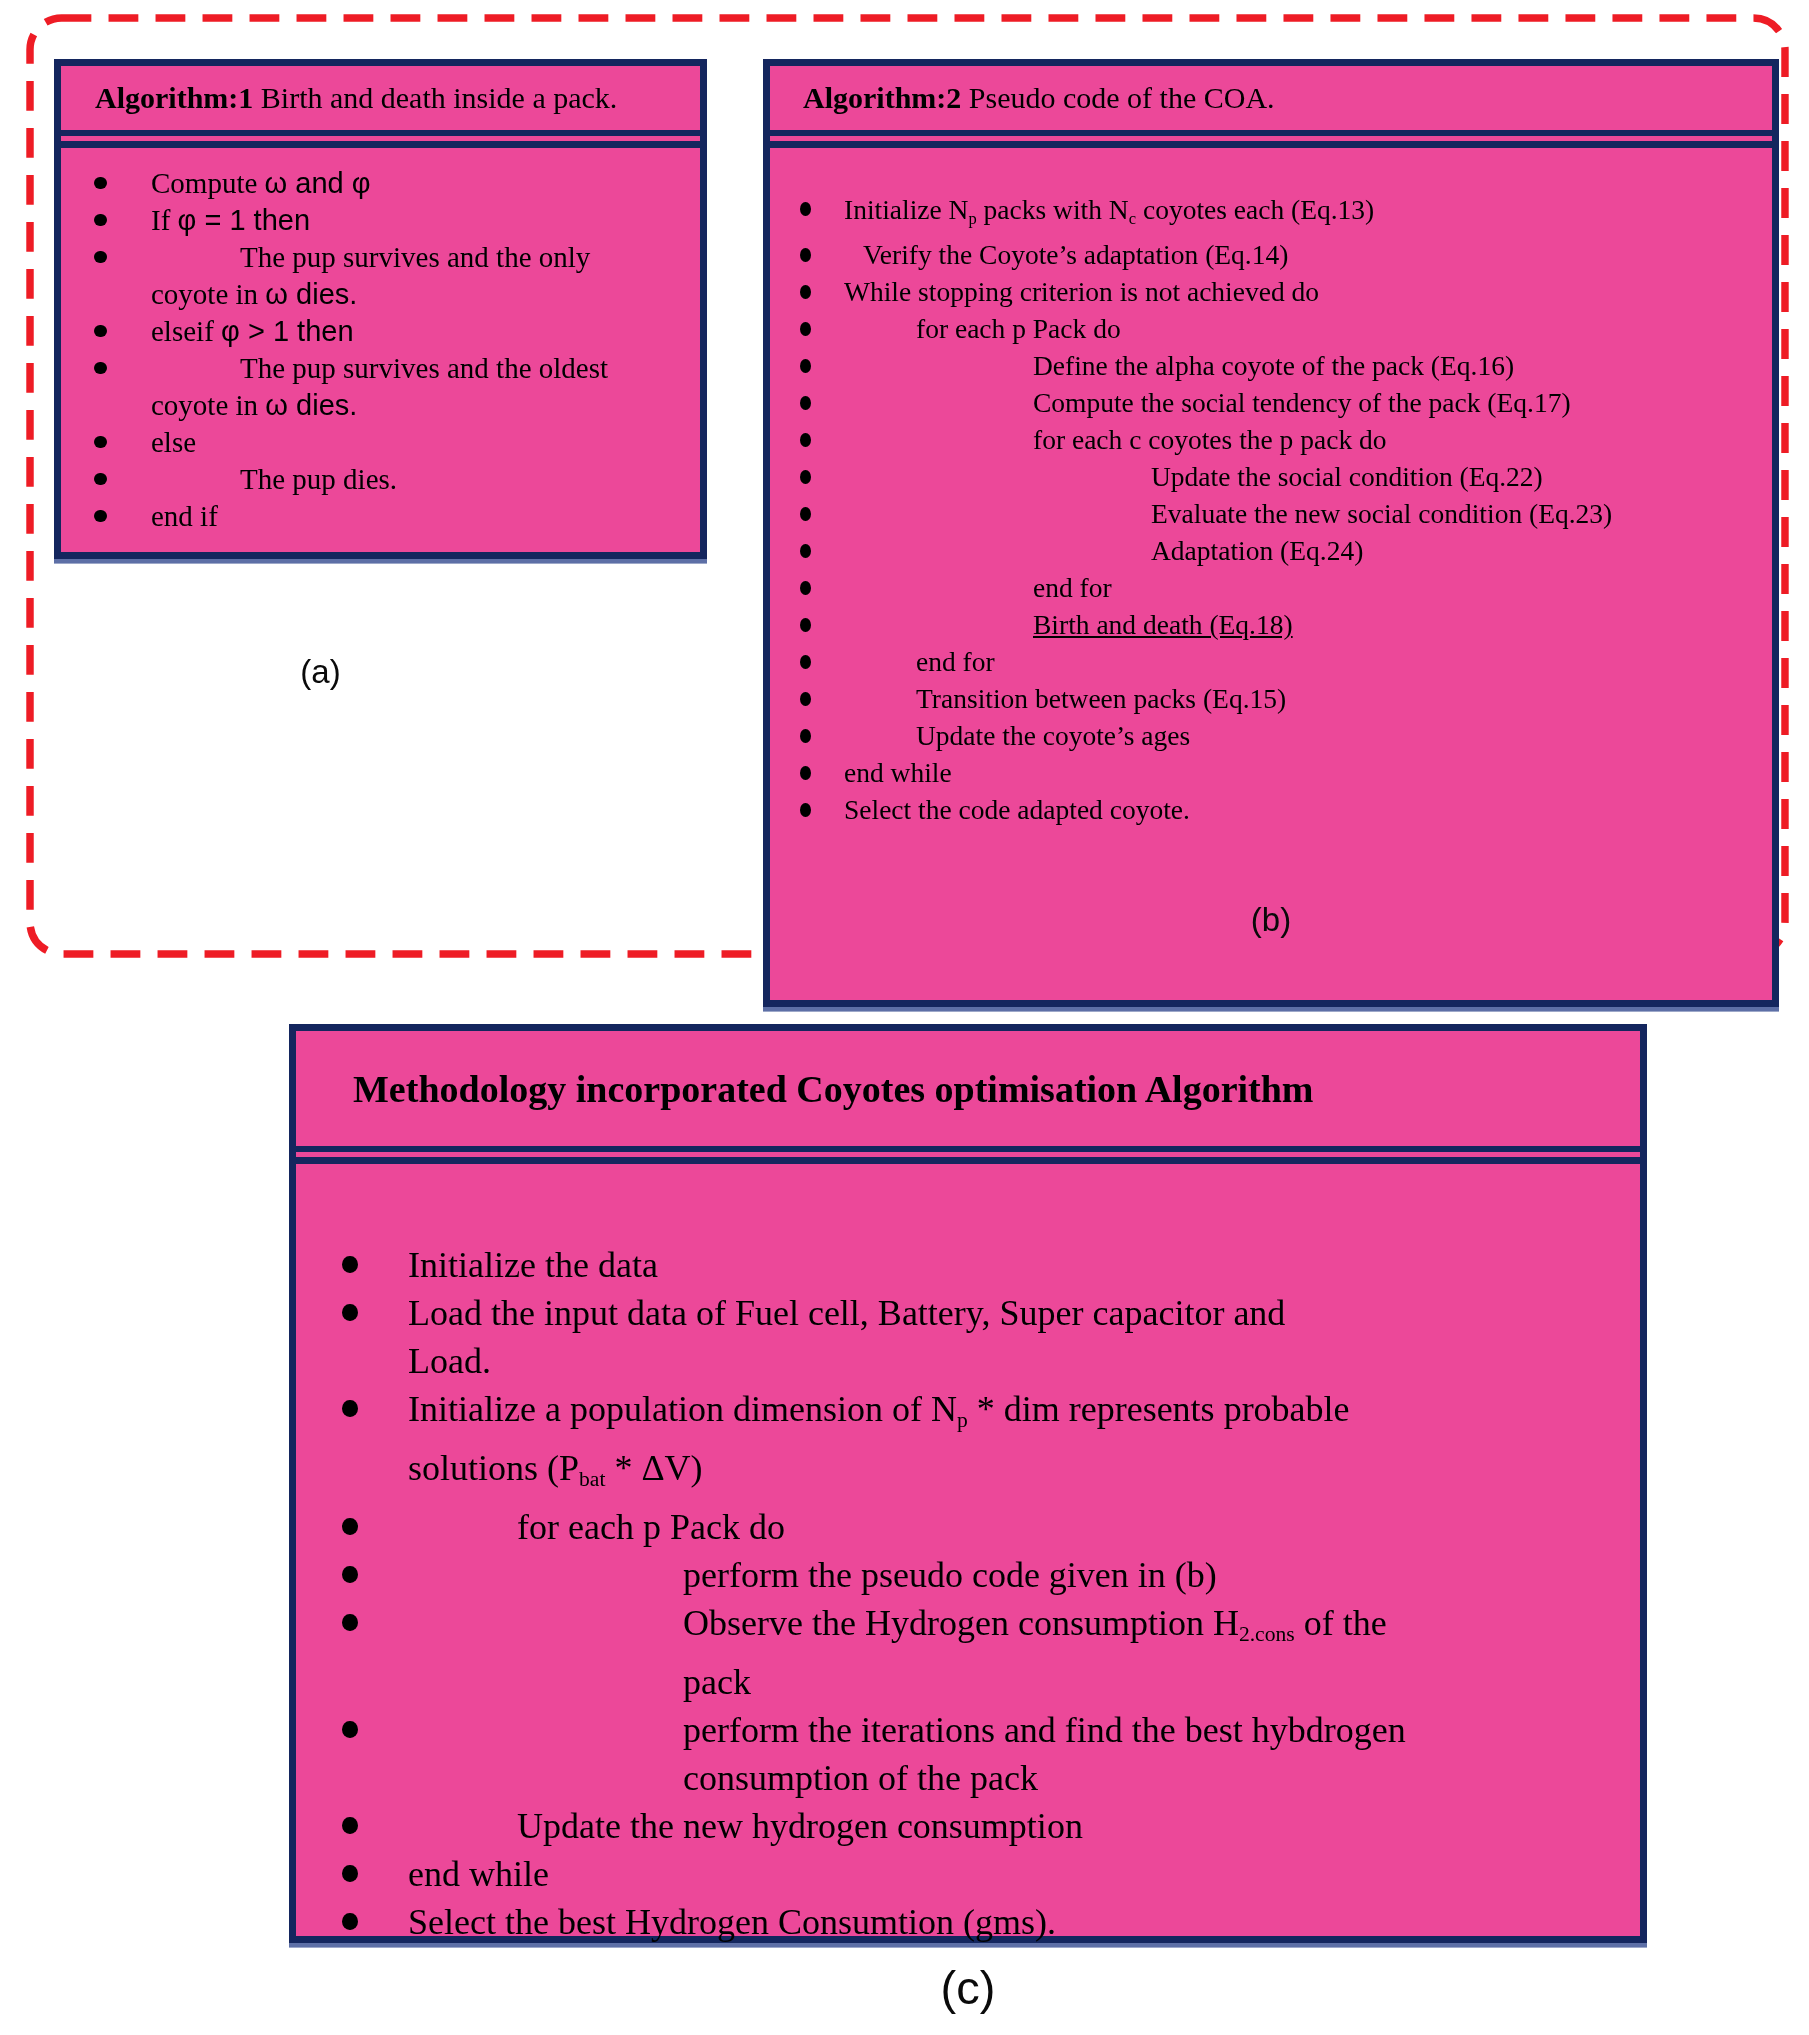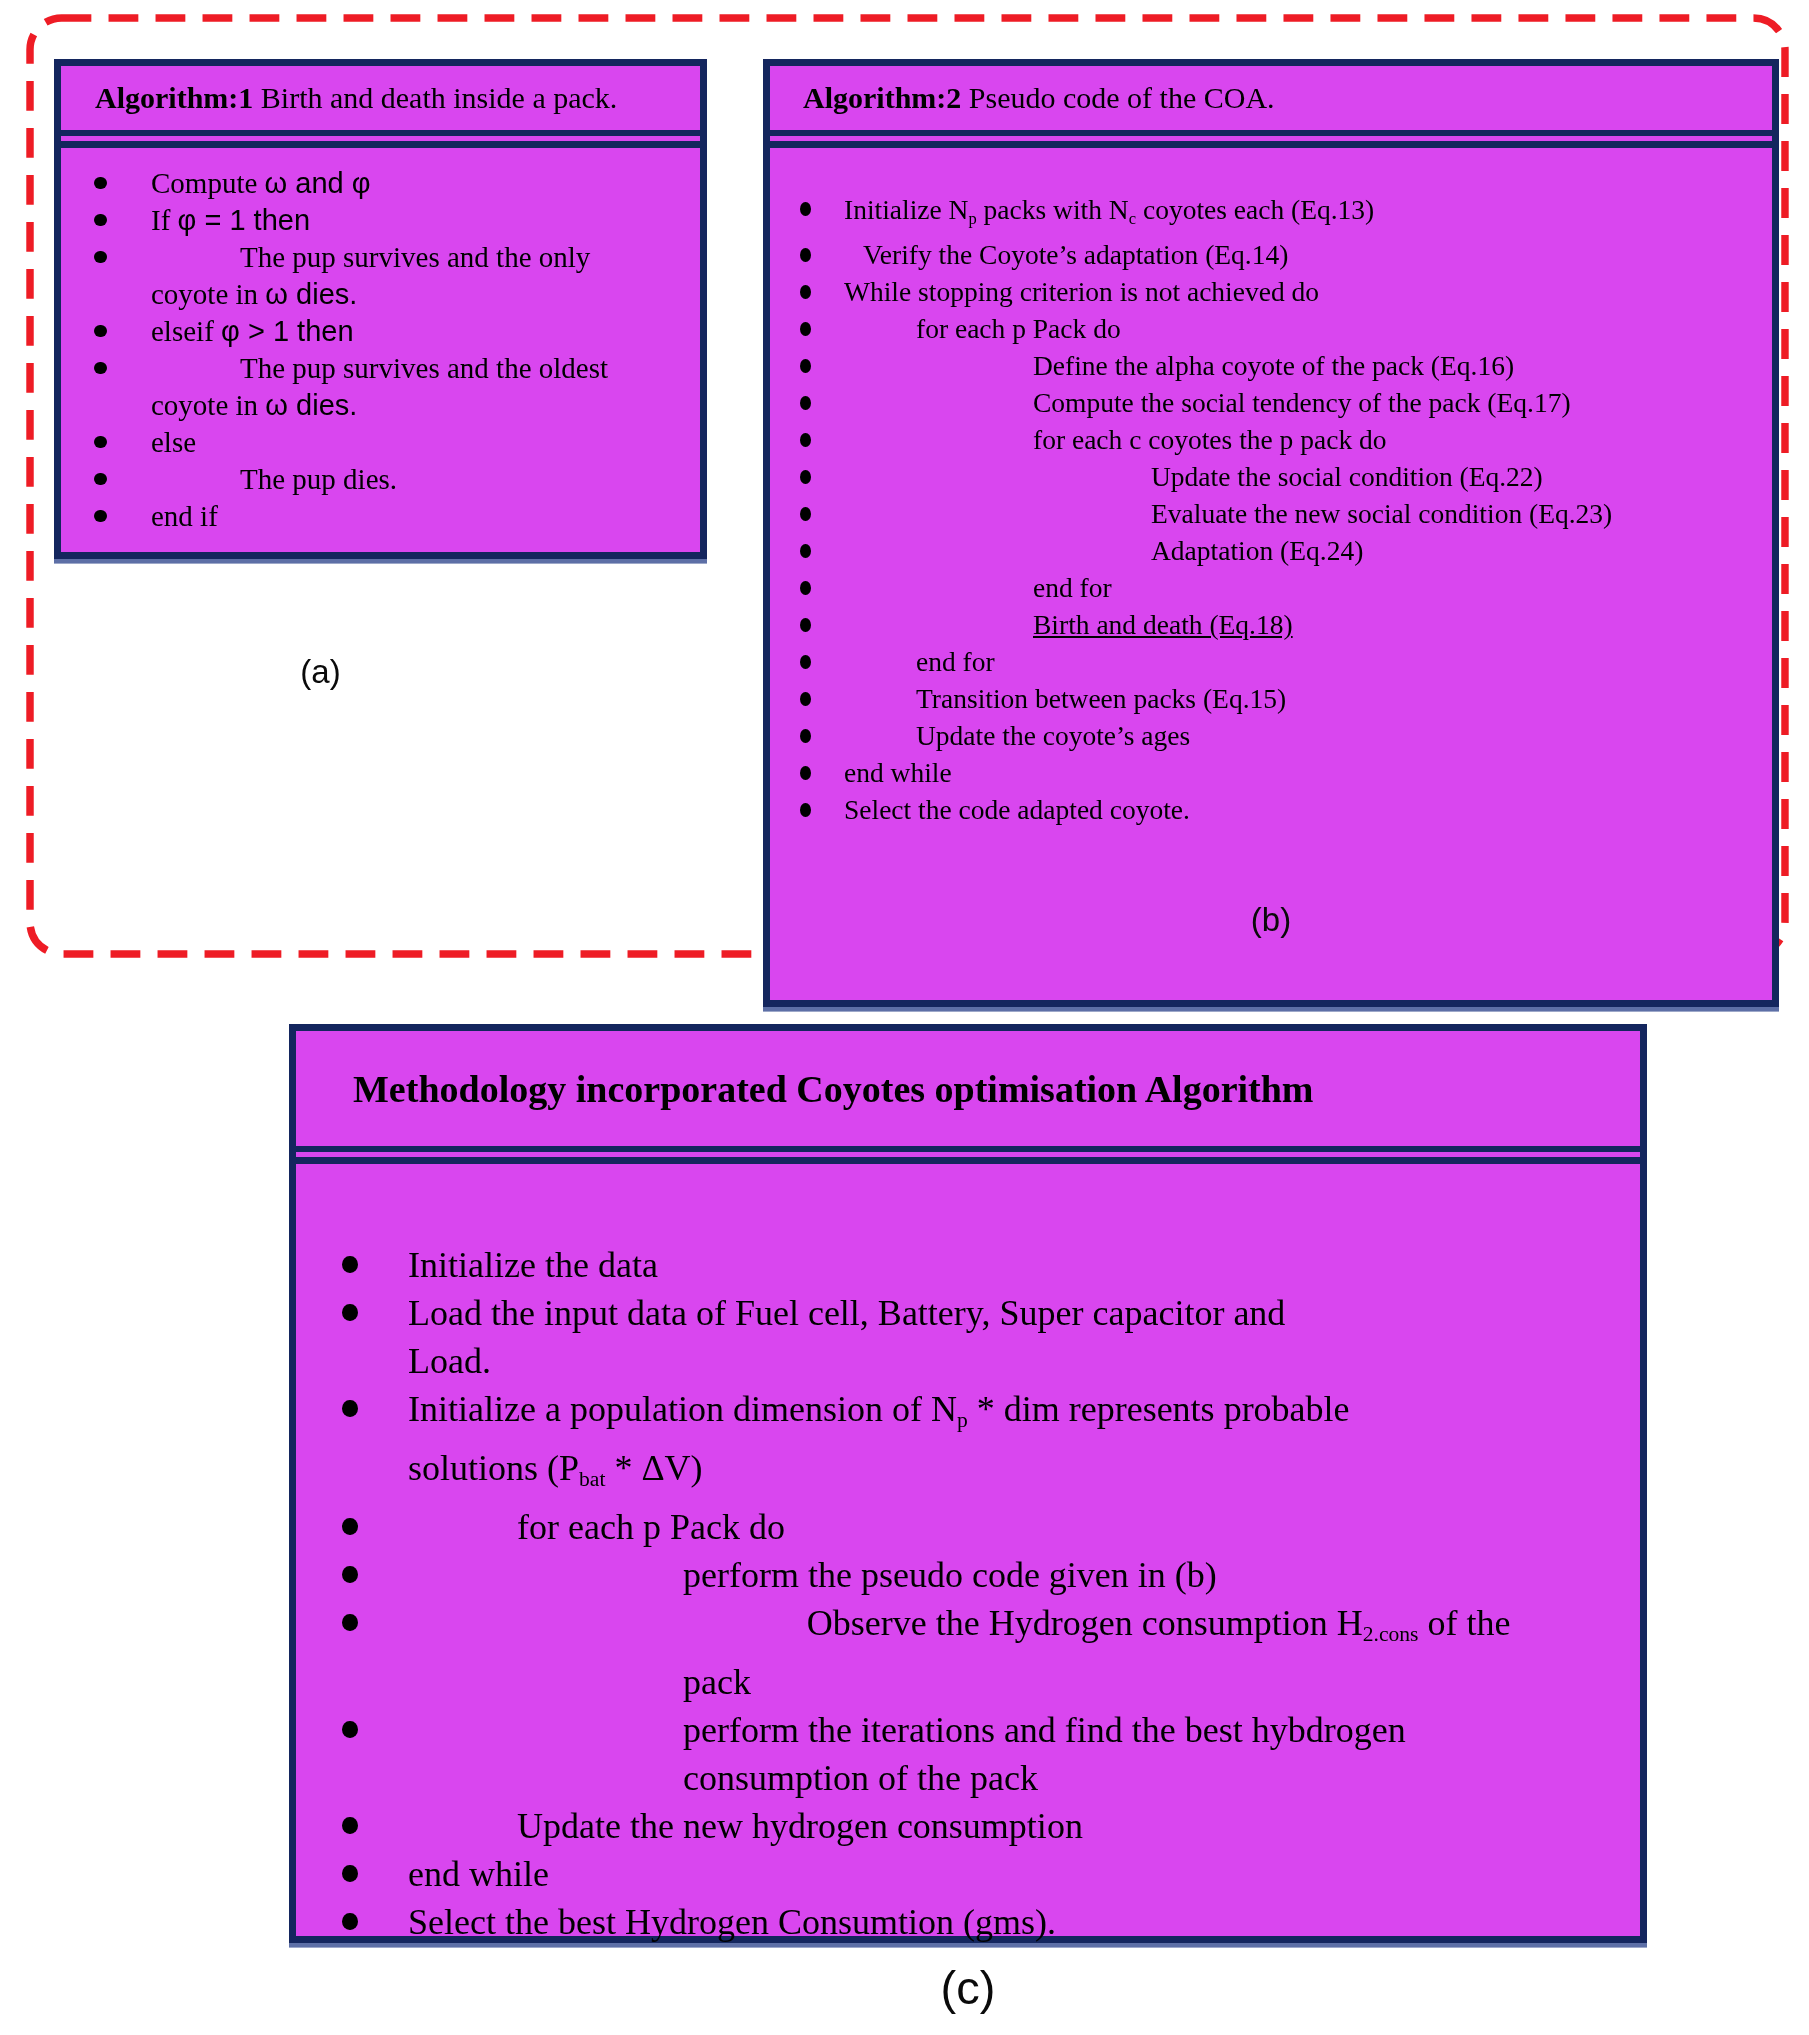--- a/index.html
+++ b/index.html
@@ -1,19 +1,19 @@
 <!DOCTYPE html>
 <html style="--navy: #14265e;font-size:9.2px"><head>
 <meta charset="utf-8">
 <style>
   html,body{margin:0;padding:0;background:#ffffff;}
   .page{position:relative;width:1810px;height:2035px;background:#fff;overflow:hidden;
         font-family:"Liberation Serif","DejaVu Serif",serif;color:#000;}
   .dash-rect{position:absolute;left:26px;top:14.3px;width:1763px;height:944px;pointer-events:none;}
-  .algo-box{position:absolute;background:#d946ef;border:7.4px solid var(--navy);box-sizing:border-box;
+  .algo-box{position:absolute;background:#ec4899;border:7.4px solid var(--navy);box-sizing:border-box;
             box-shadow:0 4.6px 0 #5d6fa6;}
   .box-header{display:flex;align-items:center;border-bottom:6.9px solid var(--navy);box-sizing:content-box;}
   .box-body{border-top:7.4px solid var(--navy);margin-top:4.6px;}
   .t-bold{font-weight:bold;}
   .item{position:relative;}
   .bullet{position:absolute;background:#000;border-radius:50%;}
   .line{white-space:nowrap;}
   .txt{min-height:0.6px;}
   .sans{font-family:"Liberation Sans","DejaVu Sans",sans-serif;}
   .sub{font-size:0.6em;vertical-align:-0.28em;}
@@ -255,21 +255,21 @@
         </div>
         <div class="item">
           <span class="bullet"></span>
           <div class="txt">
             <div class="line" style="padding-left: 275px;"><span>perform the pseudo code given in (b)</span></div>
           </div>
         </div>
         <div class="item">
           <span class="bullet"></span>
           <div class="txt">
-            <div class="line" style="padding-left: 275px; text-align: center;"><span>Observe the Hydrogen consumption H</span><span class="sub">2.cons</span><span> of the</span></div>
+            <div class="line" style="padding-left: 275px;"><span>Observe the Hydrogen consumption H</span><span class="sub">2.cons</span><span> of the</span></div>
             <div class="line" style="padding-left: 275px;"><span>pack</span></div>
           </div>
         </div>
         <div class="item">
           <span class="bullet"></span>
           <div class="txt">
             <div class="line" style="padding-left: 275px;"><span>perform the iterations and find the best hybdrogen</span></div>
             <div class="line" style="padding-left: 275px;"><span>consumption of the pack</span></div>
           </div>
         </div>

